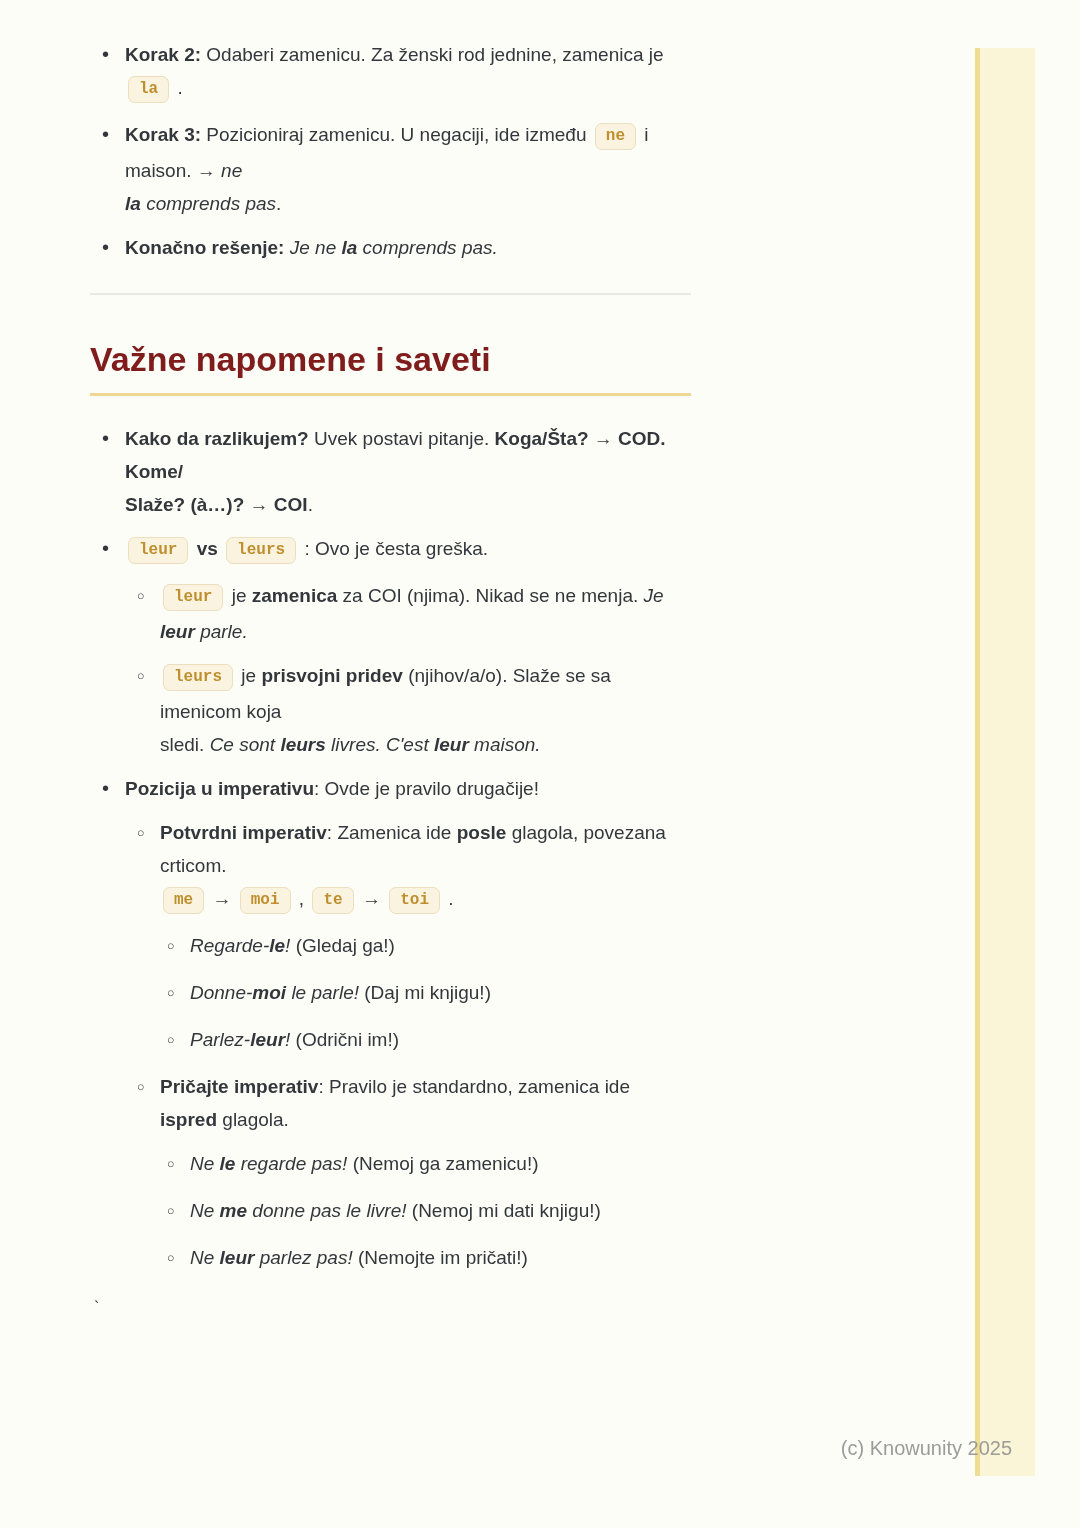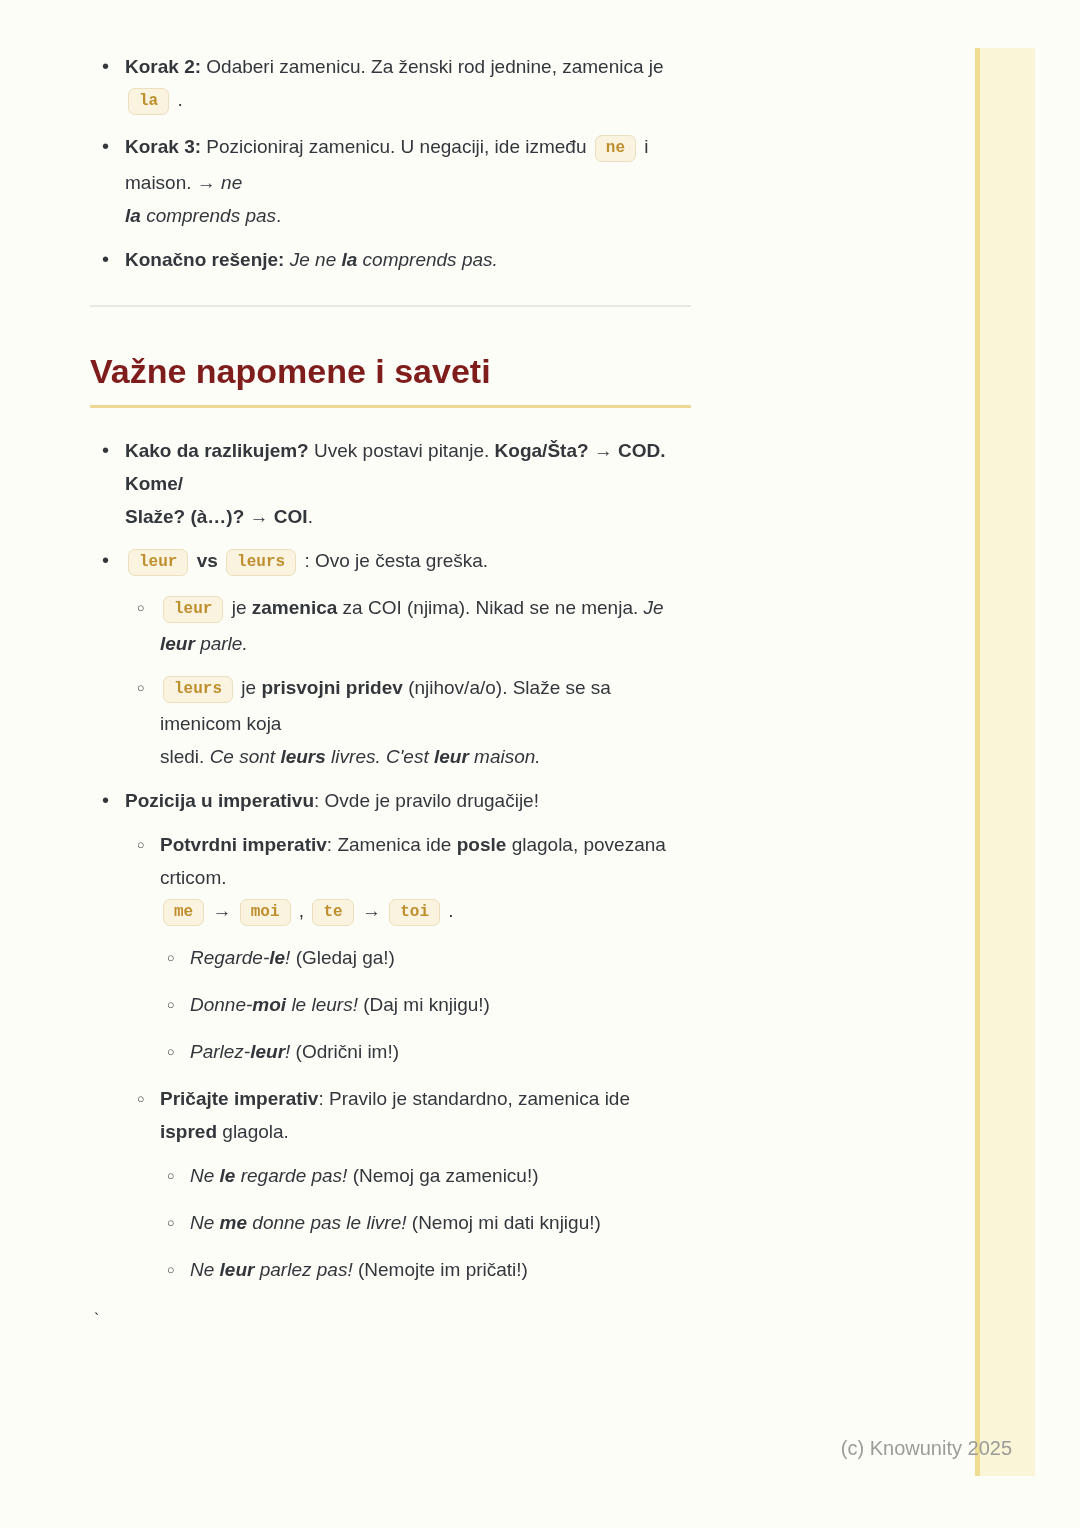--- a/index.html
+++ b/index.html
@@ -17,21 +17,21 @@
     width:55px; height:1428px;
     background:#fbf5d8;
     border-left:5px solid #f0dd94;
     z-index:0;
   }
   .content {
     position:relative;
     z-index:1;
     box-sizing:border-box;
     width:944px;
-    padding:50px 253px 0 90px;
+    padding:38px 253px 0 90px;
     font-size:19px;
     line-height:33px;
   }
   .li { display:flex; margin-bottom:11px; }
   .l2 { margin-left:35px; }
   .l3 { margin-left:65px; }
   .marker { flex:0 0 35px; box-sizing:border-box; padding-left:12px; user-select:none; }
   .m1::before { content:"•"; font-size:20px; }
   .m2::before { content:"○"; font-size:12.5px; position:relative; top:-2px; }
   .txt { flex:1 1 auto; min-width:0; }
@@ -135,21 +135,21 @@
       <span class="marker m2"></span>
       <div class="txt"><span class="run-b">Potvrdni imperativ</span><span class="run-n">: Zamenica ide </span><span class="run-b">posle</span><span class="run-n"> glagola, povezana crticom.</span><br><span class="run-chip">me</span><span class="run-n"> → </span><span class="run-chip">moi</span><span class="run-n"> , </span><span class="run-chip">te</span><span class="run-n"> → </span><span class="run-chip">toi</span><span class="run-n"> .</span></div>
     </div>
     <div class="sublist">
       <div class="li l3">
         <span class="marker m2"></span>
         <div class="txt"><span class="run-i">Regarde-</span><span class="run-bi">le</span><span class="run-i">!</span><span class="run-n"> (Gledaj ga!)</span></div>
       </div>
       <div class="li l3">
         <span class="marker m2"></span>
-        <div class="txt"><span class="run-i">Donne-</span><span class="run-bi">moi</span><span class="run-i"> le leurs!</span><span class="run-n"> (Daj mi knjigu!)</span></div>
+        <div class="txt"><span class="run-i">Donne-</span><span class="run-bi">moi</span><span class="run-i"> le parle!</span><span class="run-n"> (Daj mi knjigu!)</span></div>
       </div>
       <div class="li l3">
         <span class="marker m2"></span>
         <div class="txt"><span class="run-i">Parlez-</span><span class="run-bi">leur</span><span class="run-i">!</span><span class="run-n"> (Odrični im!)</span></div>
       </div>
     </div>
 
     <div class="li l2" style="margin-top:8px;">
       <span class="marker m2"></span>
       <div class="txt"><span class="run-b">Pričajte imperativ</span><span class="run-n">: Pravilo je standardno, zamenica ide </span><span class="run-b">ispred</span><span class="run-n"> glagola.</span></div>

